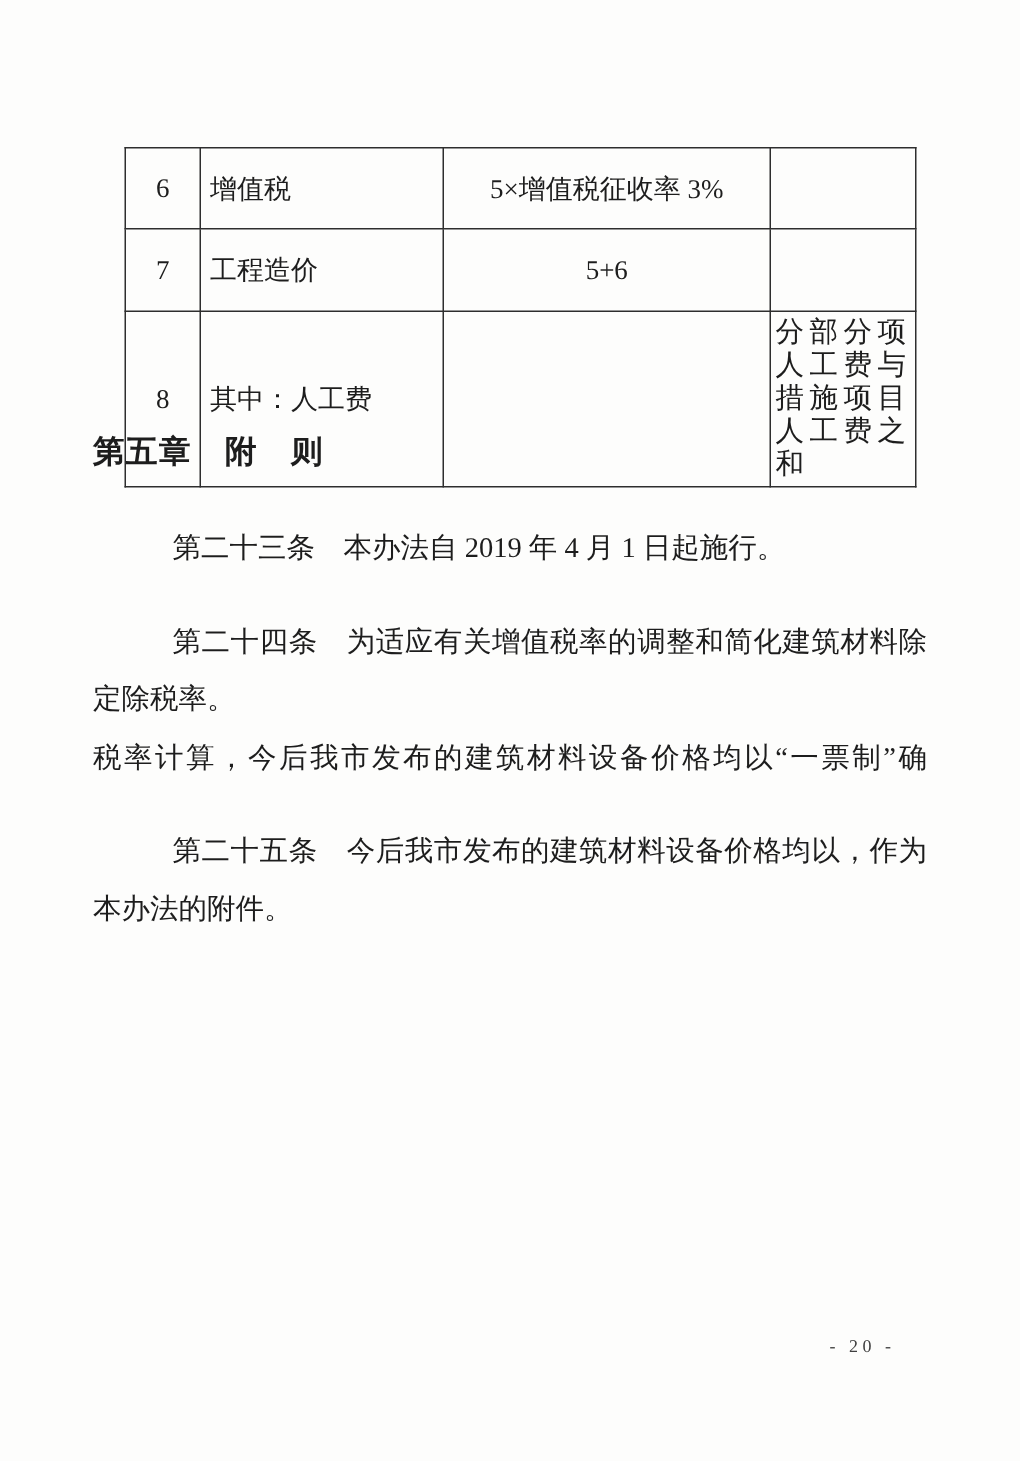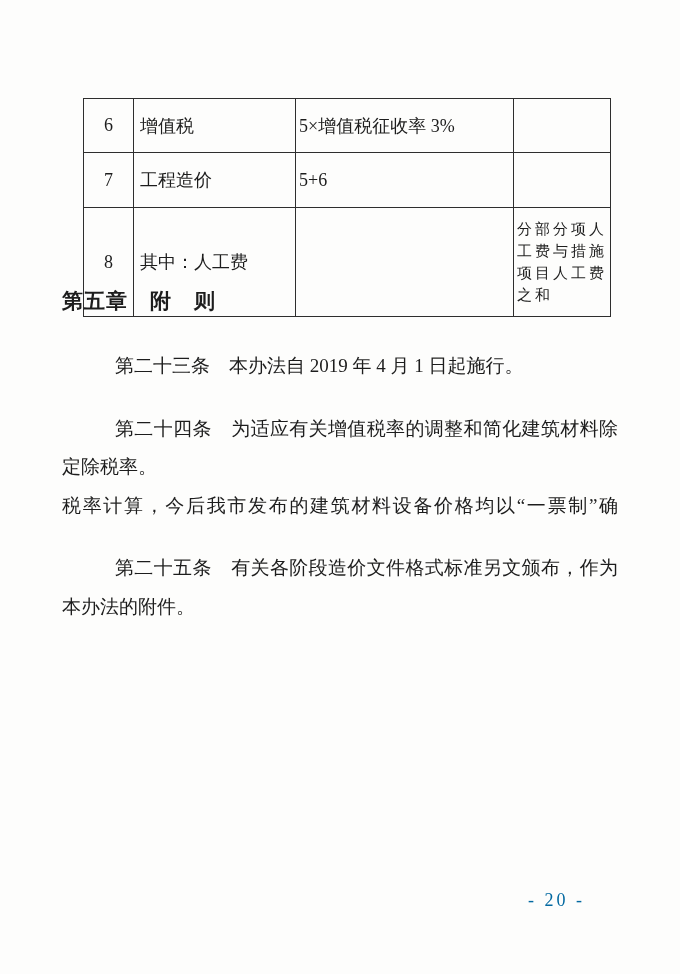--- a/index.html
+++ b/index.html
@@ -39,23 +39,23 @@
     vertical-align: middle;
     overflow: hidden;
   }
   .doc-table tr.r1 td { height: 31px; }
   .doc-table tr.r2 td { height: 32px; }
   .doc-table tr.r3 td { height: 86px; }
   .doc-table td.num {
     text-align: center;
     padding: 1px 2px;
   }
-  .doc-table td.formula { padding: 11px 3px; }
+  .doc-table td.formula { padding: 11px 3px; text-align: center; }
   .doc-table td.note {
-    font-size: 15px;
+    font-size: 19px;
     line-height: 22px;
     letter-spacing: 3px;
     text-align: justify;
     text-justify: inter-character;
     padding: 3px 3px;
     vertical-align: middle;
     margin-top: 40px;
   }
   
   .chapter-title {
@@ -85,24 +85,24 @@
   .line.justify {
     white-space: normal;
     text-align: justify;
     text-align-last: justify;
     text-justify: inter-character;
   }
   
   .page-number {
     position: absolute;
     top: 890px;
-    right: 95px;
-    font-size: 18px;
+    right: 83px;
+    font-size: 12px;
     letter-spacing: 3px;
-    color: #0369a1;
+    color: #404040;
   }
 </style>
 </head>
 <body>
 
 <div class="page">
 
   <table class="doc-table">
     <colgroup>
       <col class="c1">
@@ -132,19 +132,19 @@
     </tbody>
   </table>
 
   <div class="chapter-title">第五章　附　则</div>
 
   <div class="body-text">
     <div class="line indent">第二十三条　本办法自 2019 年 4 月 1 日起施行。</div>
     <div class="line indent justify">第二十四条　为适应有关增值税率的调整和简化建筑材料除</div>
     <div class="line">定除税率。</div>
     <div class="line justify">税率计算，今后我市发布的建筑材料设备价格均以“一票制”确</div>
-    <div class="line indent justify">第二十五条　有关各阶段造价文件格式标准另文颁布，作为</div>
+    <div class="line indent justify">第二十五条　今后我市发布的建筑材料设备价格均以，作为</div>
     <div class="line">本办法的附件。</div>
   </div>
 
   <div class="page-number">- 20 -</div>
 
 </div>
 
 </body></html>

